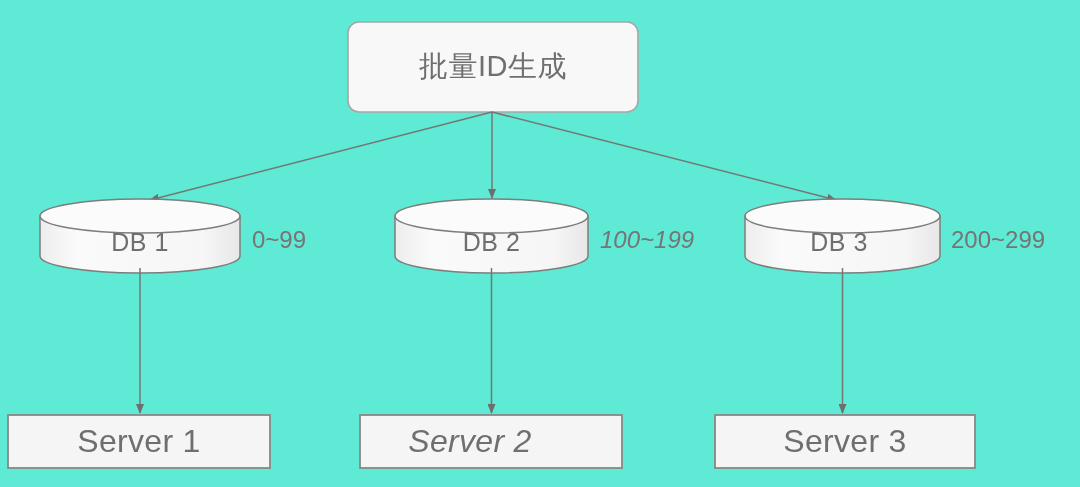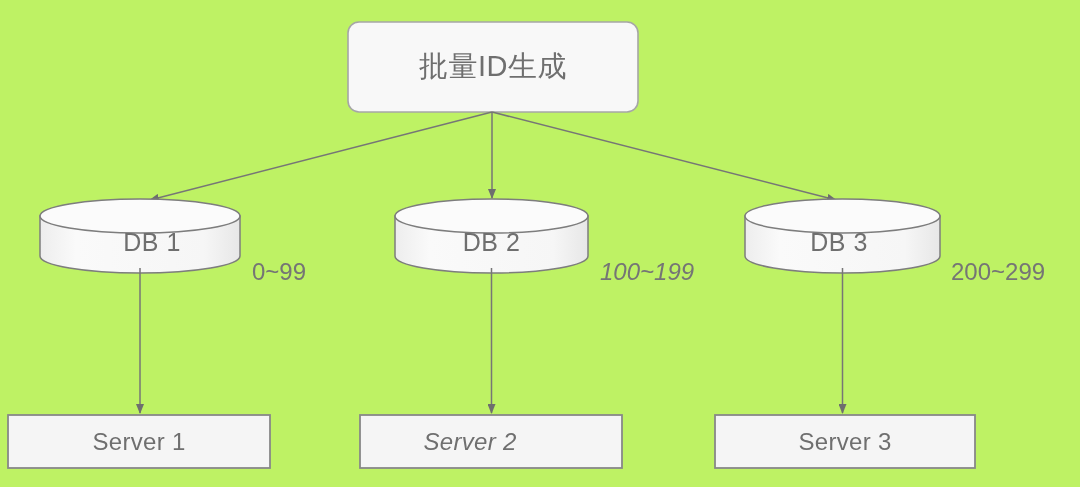--- a/index.html
+++ b/index.html
@@ -10,21 +10,21 @@
   body {
     width: 1080px;
     height: 487px;
     font-family: "Liberation Sans", "DejaVu Sans", sans-serif;
     overflow: hidden;
   }
   #diagram-root {
     position: relative;
     width: 1080px;
     height: 487px;
-    background: #bef264;
+    background: #5eead4;
   }
   #diagram-svg {
     position: absolute;
     left: 0;
     top: 0;
     width: 1080px;
     height: 487px;
   }
   .node-label {
     position: absolute;
@@ -41,38 +41,37 @@
     width: 290px;
     height: 90px;
     font-size: 29px;
     letter-spacing: 0.5px;
   }
   .db-label {
     height: 40px;
     font-size: 25px;
     letter-spacing: 0.5px;
   }
-  #db-label-0 { left: 40px; top: 222px; width: 200px; padding-left: 12px; }
+  #db-label-0 { left: 40px; top: 222px; width: 200px; }
   #db-label-1 { left: 395px; top: 222px; width: 193px; }
   #db-label-2 { left: 745px; top: 222px; width: 188px; }
 
   .range-label {
     height: 36px;
     font-size: 24px;
     justify-content: flex-start;
     color: #757575;
-    margin-top: 32px;
   }
   #range-label-0 { left: 252px; top: 222px; width: 130px; }
   #range-label-1 { left: 600px; top: 222px; width: 150px; font-style: italic; }
   #range-label-2 { left: 951px; top: 222px; width: 150px; }
 
   .server-label {
     height: 53px;
-    font-size: 24px;
+    font-size: 32px;
     letter-spacing: 0.3px;
   }
   #server-label-0 { left: 8px;   top: 415px; width: 262px; }
   #server-label-1 { left: 360px; top: 415px; width: 220px; font-style: italic; }
   #server-label-2 { left: 715px; top: 415px; width: 260px; border-radius: 24px; }
 </style>
 </head>
 <body>
 
 <div id="diagram-root">

